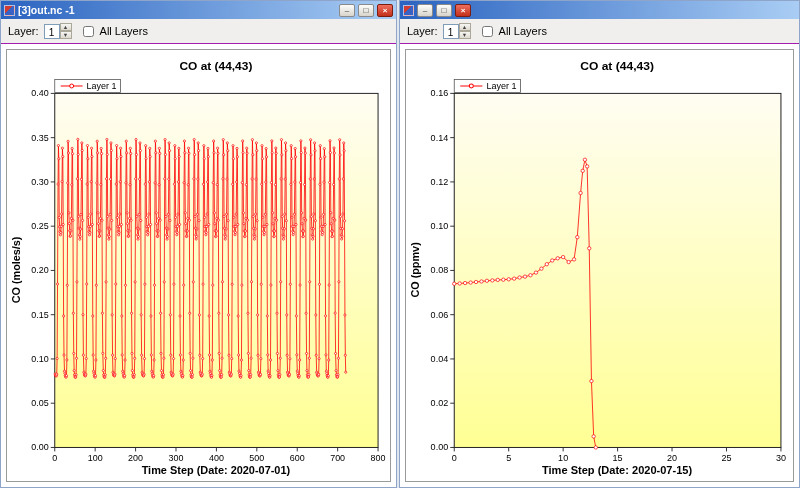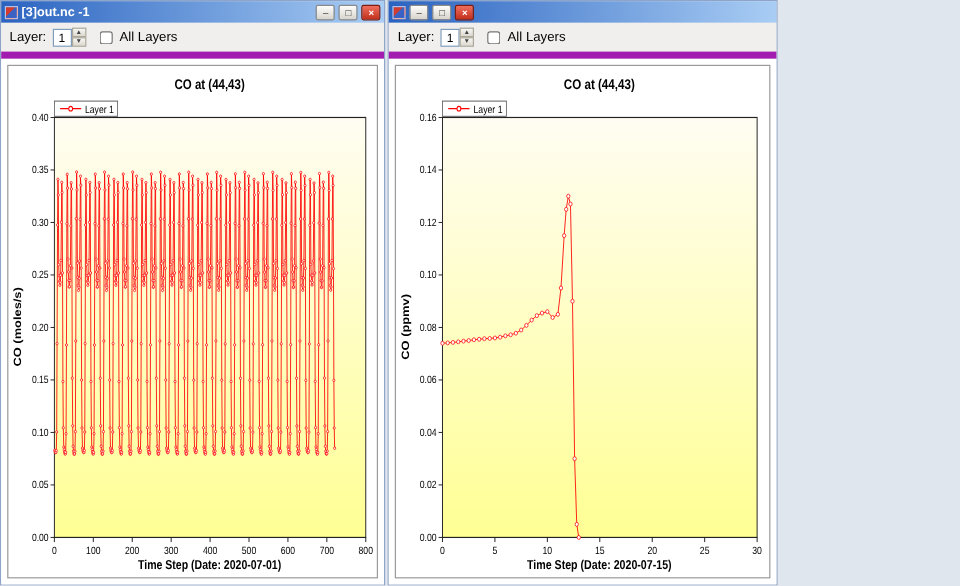--- a/index.html
+++ b/index.html
@@ -1,21 +1,21 @@
 <!DOCTYPE html>
 <html><head>
 <meta charset="utf-8">
 <style>
   html,body{margin:0;padding:0;}
   body{
     width:800px;height:488px;overflow:hidden;
     background:#dfe6ee;
     font-family:"Liberation Sans","DejaVu Sans",sans-serif;
   }
-  .desktop{display:flex;width:648px;height:488px;}
+  .desktop{display:flex;width:800px;height:488px;}
   .window{
     box-sizing:border-box;height:488px;background:#f0f0f0;
     border:1px solid #8ea4c8;display:flex;flex-direction:column;
   }
   .window.left{width:397px;margin-right:2px;}
   .window.right{width:401px;}
   .titlebar{
     height:18px;flex:0 0 18px;display:flex;align-items:center;gap:3px;
     padding:0 3px;background:linear-gradient(90deg,#2a63c0,#a9cdf4);
   }
@@ -33,21 +33,21 @@
     text-align:center;color:#333;cursor:default;
     background:linear-gradient(#fdfdfb,#d8d4cc);
     border:1px solid #8a8a8a;border-radius:2px;box-sizing:border-box;
   }
   .tb-btn.close{
     background:linear-gradient(#ef6e5e,#c2301b);
     color:#fff;border-color:#7c1d10;font-weight:bold;
   }
   .toolbar{
     height:24px;flex:0 0 24px;display:flex;align-items:center;gap:5px;
-    padding:0 7px;background:#f0efed;border-bottom:6px solid #a21caf;
+    padding:0 7px;background:#f0efed;border-bottom:1px solid #a21caf;
     font-size:11px;color:#000;
   }
   .spinner{display:flex;align-items:center;}
   .spin-val{
     width:16px;height:15px;line-height:15px;text-align:center;
     background:#fff;border:1px solid #7f9db9;font-size:10px;box-sizing:border-box;
   }
   .spin-btns{display:flex;flex-direction:column;}
   .spin-btn{
     width:12px;height:8px;font-size:5.5px;line-height:7px;text-align:center;

